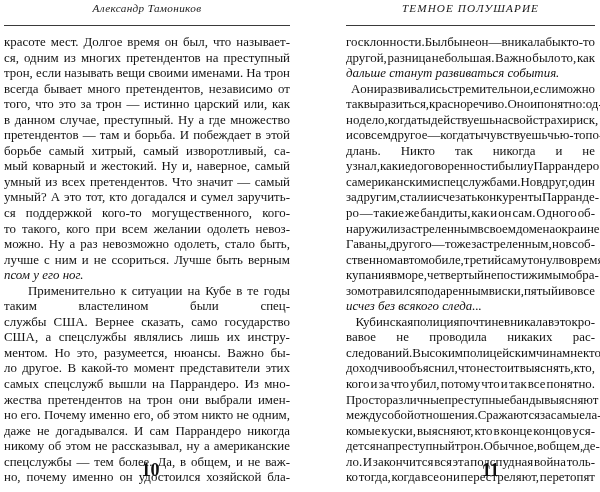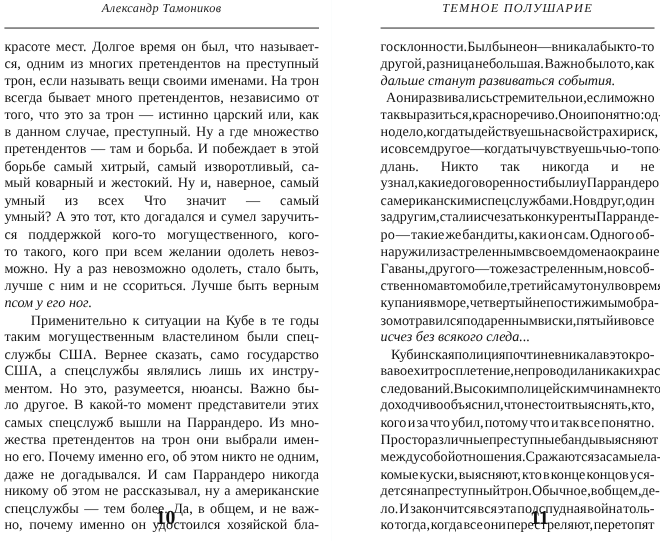--- a/index.html
+++ b/index.html
@@ -197,20 +197,21 @@
           <span class="w">жестокий.</span>
           <span class="w">Ну</span>
           <span class="w">и,</span>
           <span class="w">наверное,</span>
           <span class="w">самый</span>
         </div>
         <div class="line">
           <span class="w">умный</span>
           <span class="w">из</span>
           <span class="w">всех</span>
+          <span class="w">претендентов.</span>
           <span class="w">Что</span>
           <span class="w">значит</span>
           <span class="w">—</span>
           <span class="w">самый</span>
         </div>
         <div class="line">
           <span class="w">умный?</span>
           <span class="w">А</span>
           <span class="w">это</span>
           <span class="w">тот,</span>
@@ -273,21 +274,20 @@
           <span class="w">к</span>
           <span class="w">ситуации</span>
           <span class="w">на</span>
           <span class="w">Кубе</span>
           <span class="w">в</span>
           <span class="w">те</span>
           <span class="w">годы</span>
         </div>
         <div class="line">
           <span class="w">таким</span>
-          <span class="w">могущественным</span>
           <span class="w">властелином</span>
           <span class="w">были</span>
           <span class="w">спец-</span>
         </div>
         <div class="line">
           <span class="w">службы</span>
           <span class="w">США.</span>
           <span class="w">Вернее</span>
           <span class="w">сказать,</span>
           <span class="w">само</span>
@@ -574,21 +574,20 @@
           <span class="w">полиция</span>
           <span class="w">почти</span>
           <span class="w">не</span>
           <span class="w">вникала</span>
           <span class="w">в</span>
           <span class="w">это</span>
           <span class="w">кро-</span>
         </div>
         <div class="line">
           <span class="w">вавое</span>
-          <span class="w">хитросплетение,</span>
           <span class="w">не</span>
           <span class="w">проводила</span>
           <span class="w">никаких</span>
           <span class="w">рас-</span>
         </div>
         <div class="line">
           <span class="w">следований.</span>
           <span class="w">Высоким</span>
           <span class="w">полицейским</span>
           <span class="w">чинам</span>

